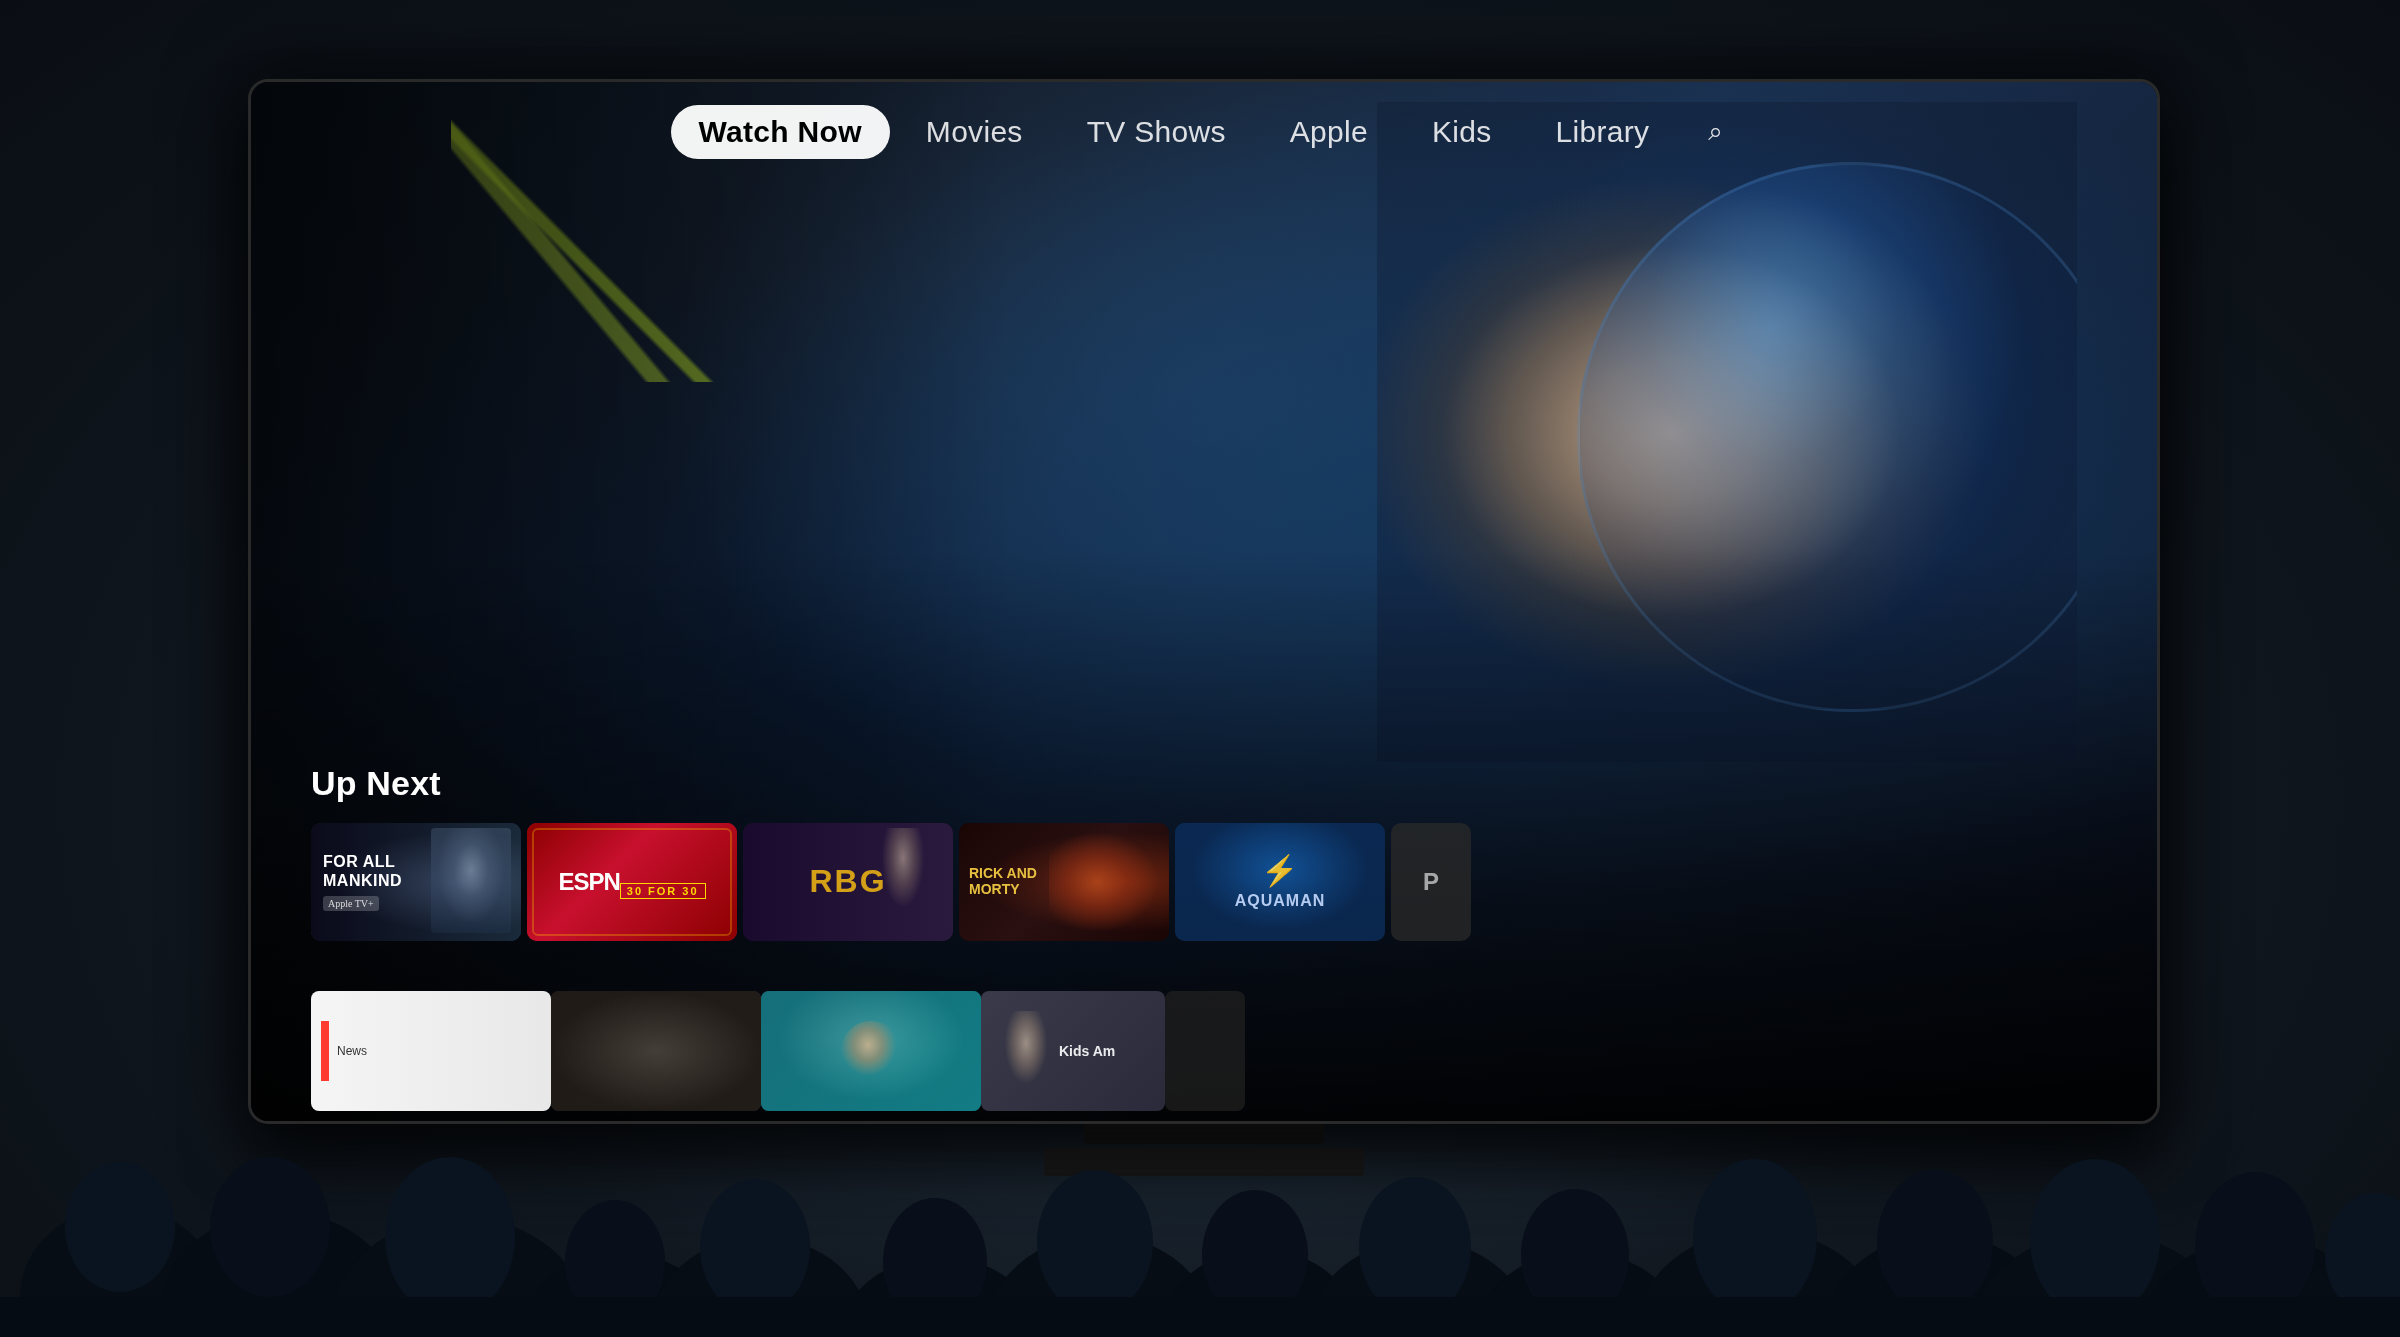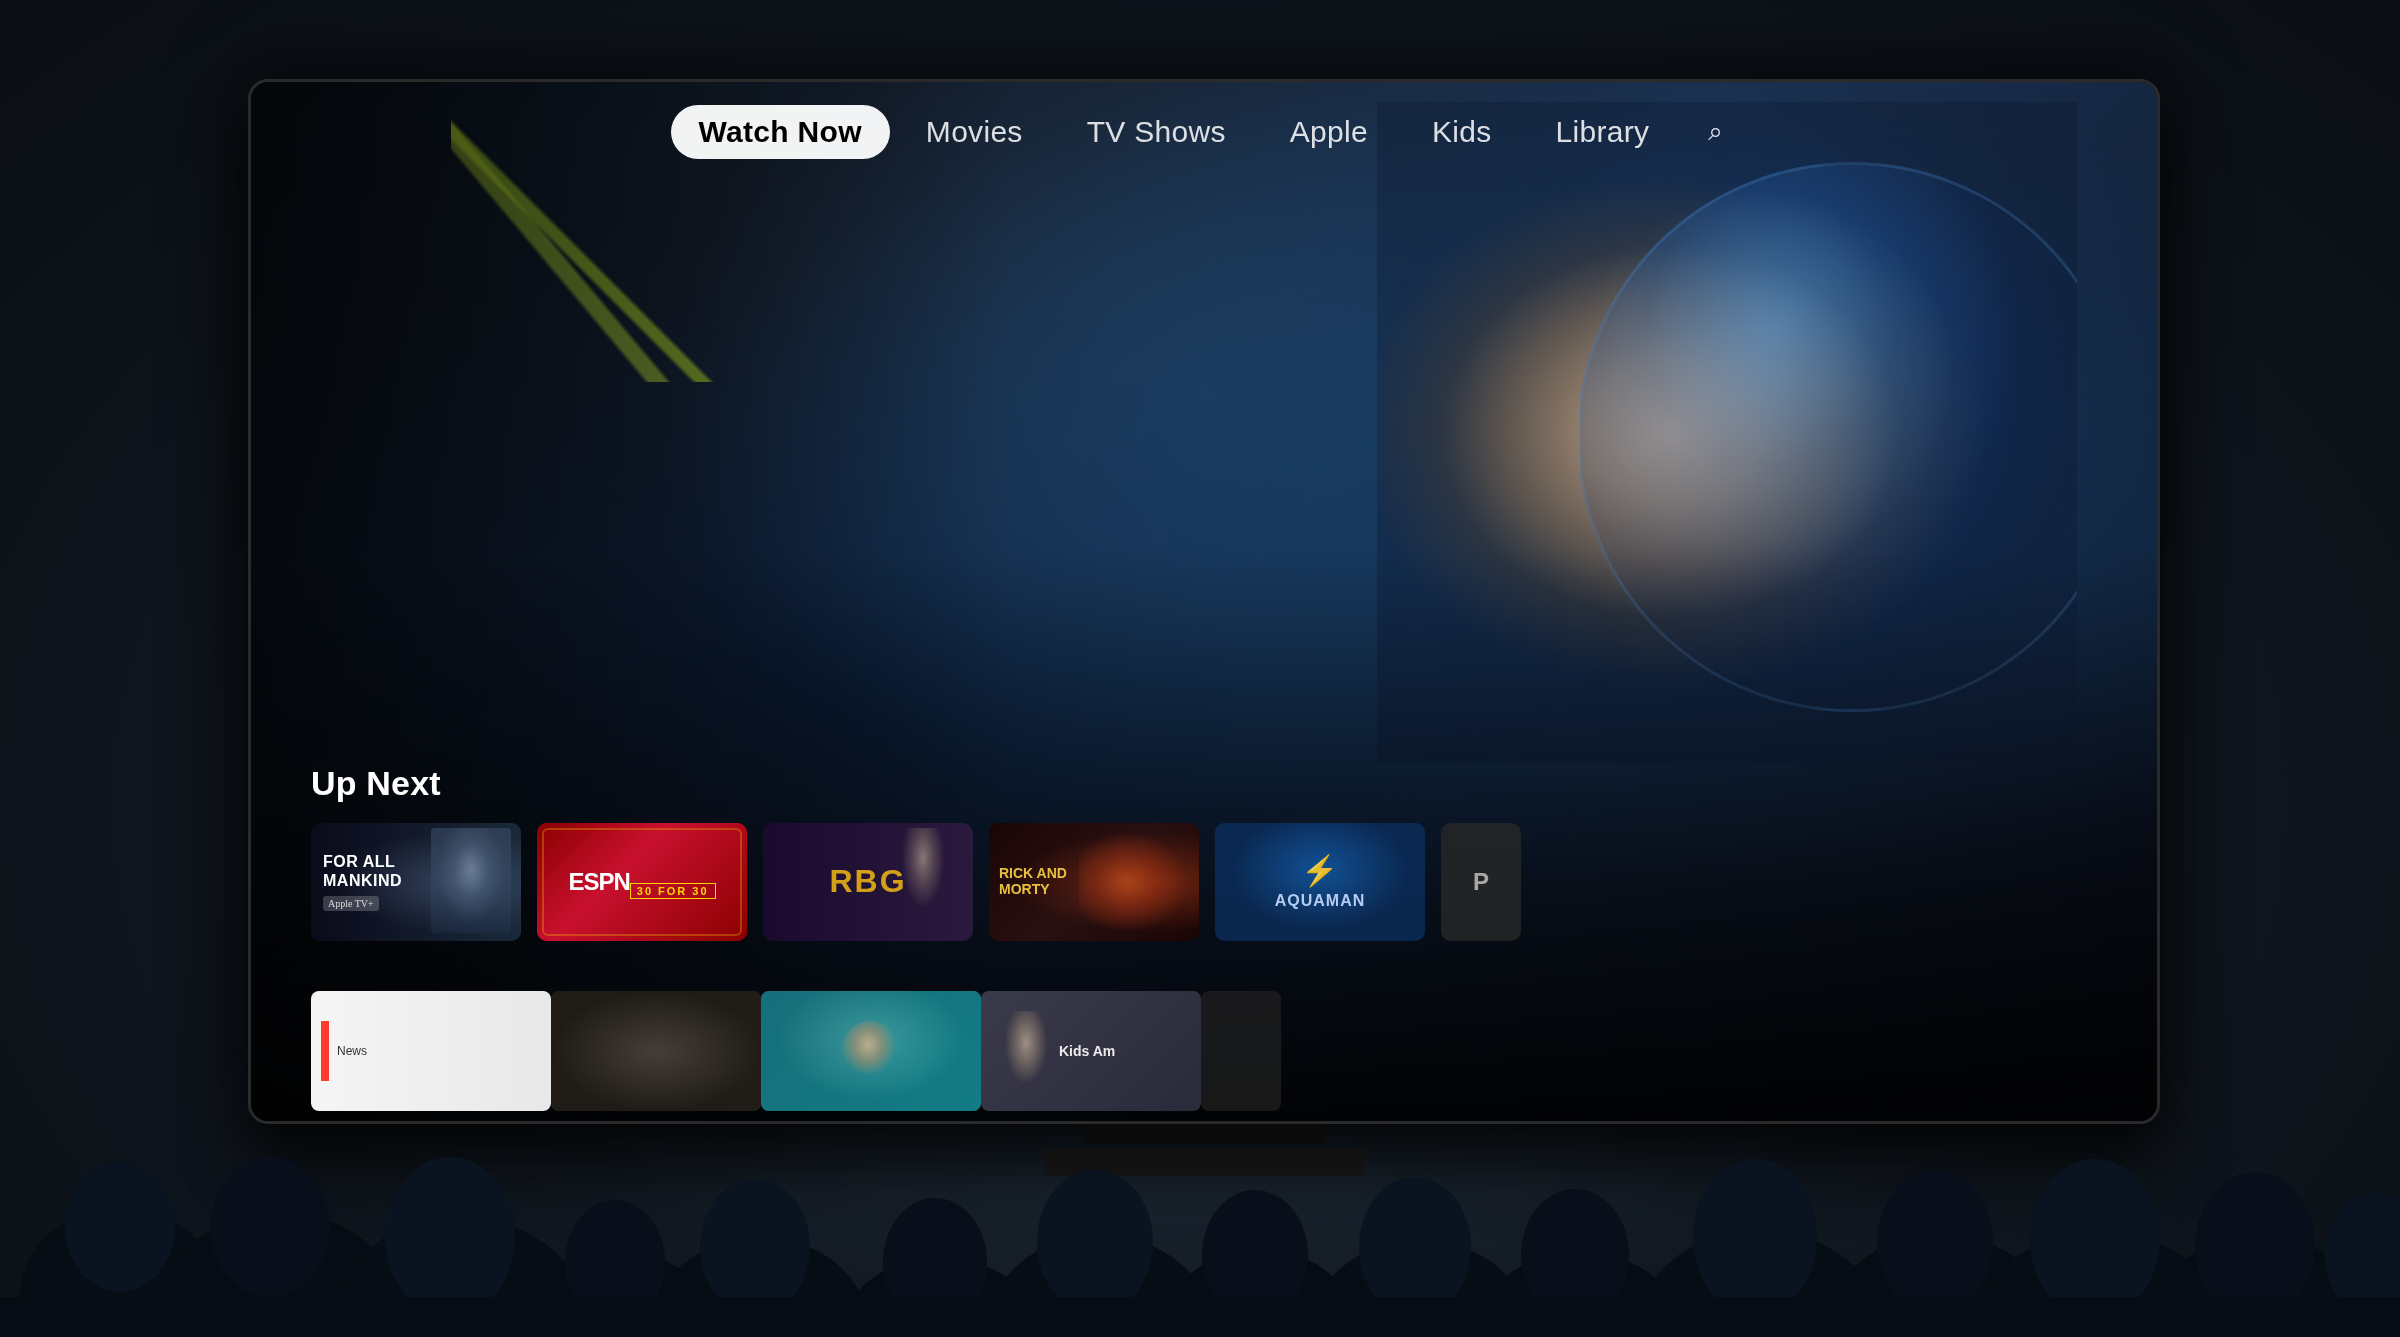--- a/index.html
+++ b/index.html
@@ -153,21 +153,21 @@
       font-family: -apple-system, 'SF Pro Display', 'Helvetica Neue', Arial, sans-serif;
       font-size: 34px;
       font-weight: 600;
       color: #fff;
       margin-bottom: 20px;
       letter-spacing: 0.2px;
     }
 
     .up-next-cards {
       display: flex;
-      gap: 16px;
+      gap: 6px;
       overflow: hidden;
     }
 
     .card {
       width: 210px;
       height: 118px;
       border-radius: 10px;
       overflow: hidden;
       flex-shrink: 0;
       position: relative;
@@ -355,21 +355,21 @@
 
     .bottom-card-3 {
       width: 220px;
       background: linear-gradient(135deg, #1a4a5a, #0a8a8a);
       display: flex;
       align-items: center;
       justify-content: center;
     }
 
     .bottom-card-4 {
-      width: 220px;
+      width: 184px;
       background: linear-gradient(135deg, #3a3a4a, #2a2a3a);
       display: flex;
       align-items: center;
       padding: 10px;
     }
 
     .bottom-card-5 {
       width: 100px;
       background: rgba(30,30,30,0.8);
     }

